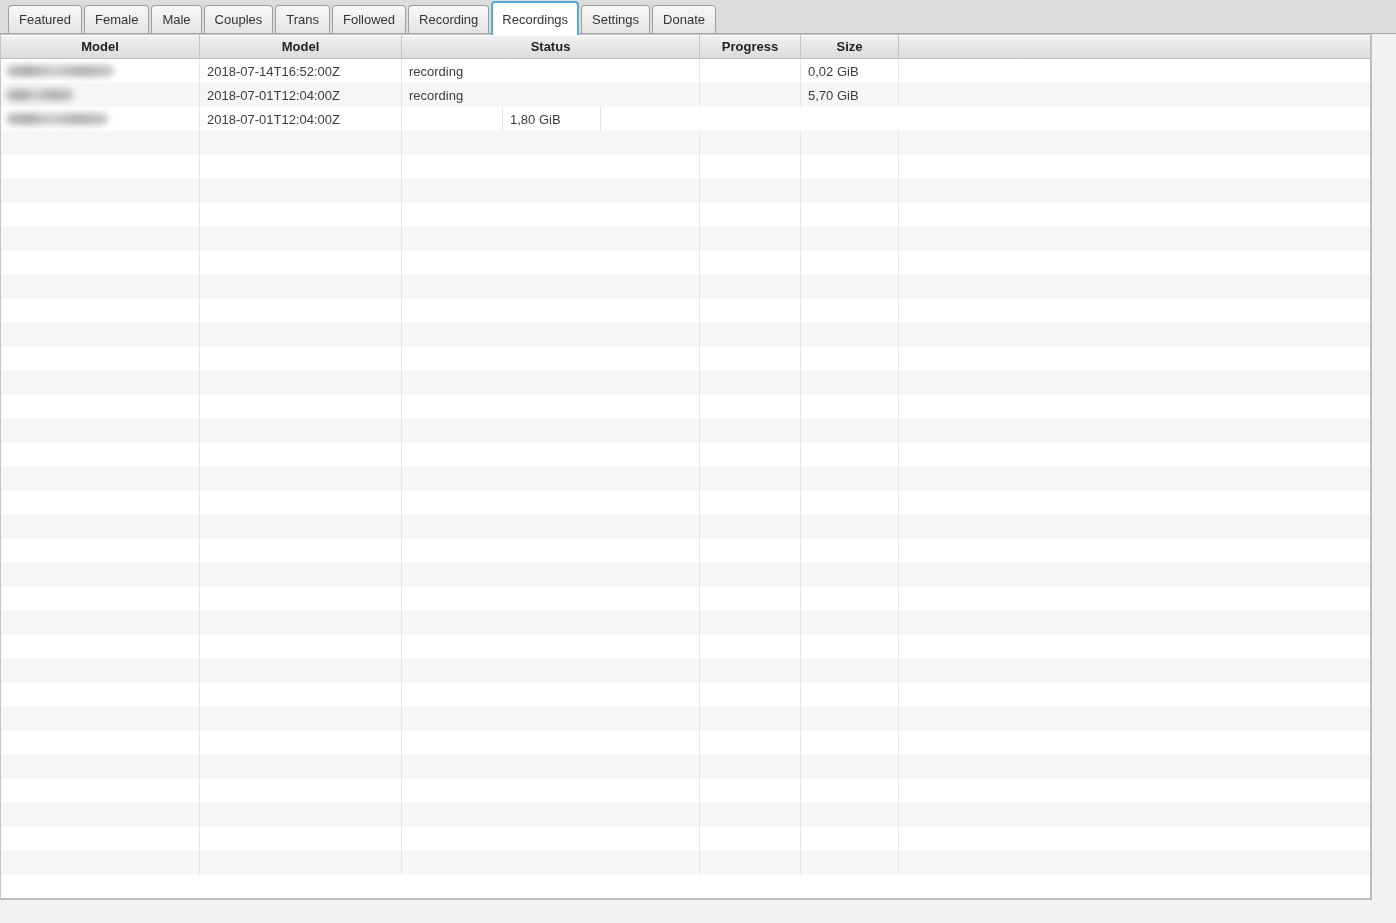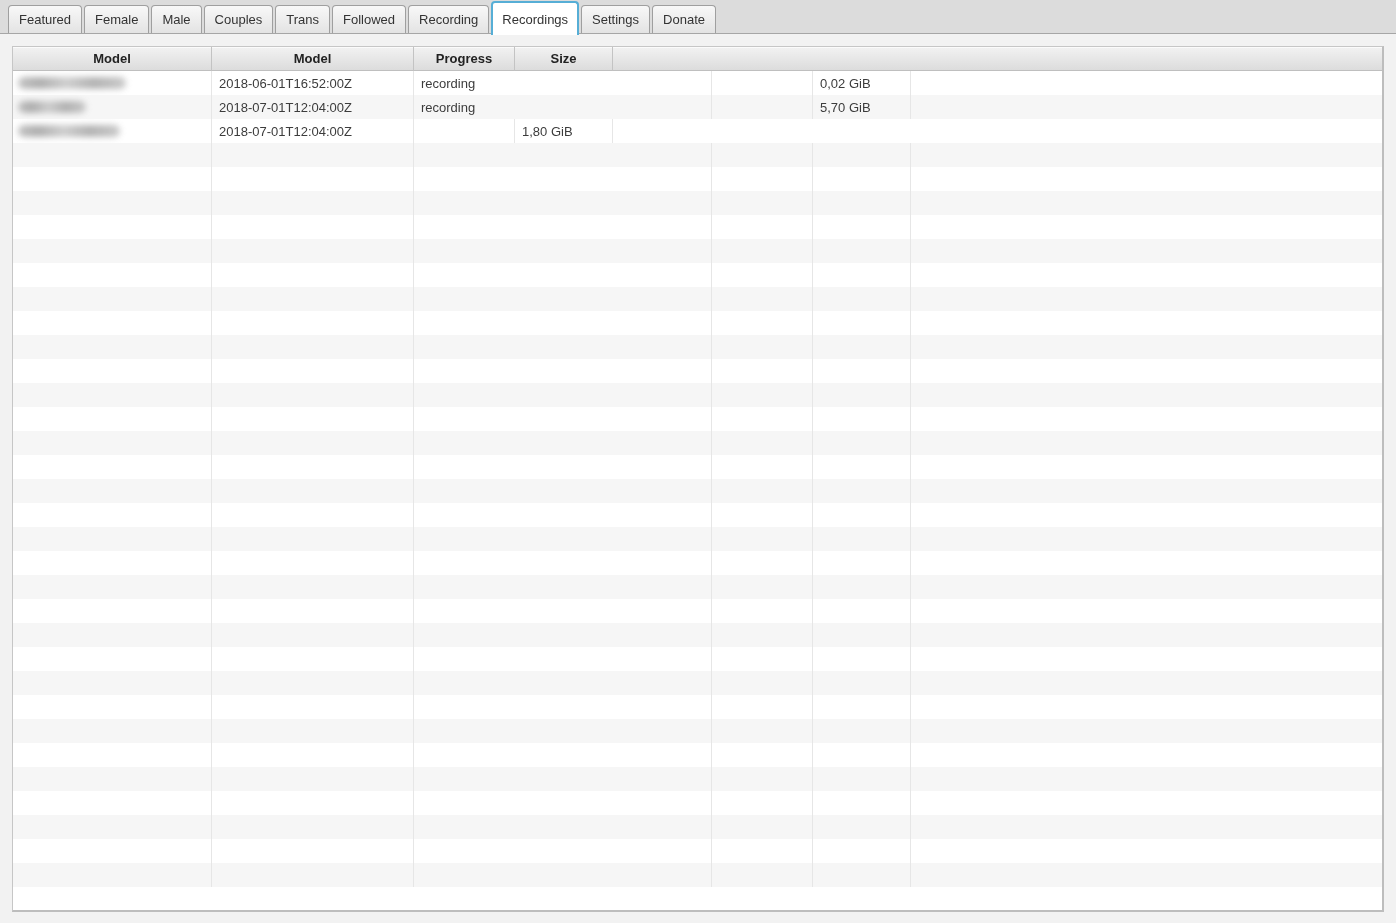--- a/index.html
+++ b/index.html
@@ -44,21 +44,21 @@
     height:32px;
     margin-bottom:-1px;
     background:#ffffff;
     border:2px solid #56aed6;
     border-bottom:none;
     z-index:2;
     padding:16px 9px;
   }
 
   
-  .content { padding:12px; }
+  .content { }
   .rtable {
     width:1372px;
     height:866px;
     background:#ffffff;
     border:1px solid #c6c6c6;
     border-right:2px solid #bdbdbd;
     border-bottom:2px solid #bdbdbd;
     overflow:hidden;
   }
   .thead { display:flex; height:24px; }
@@ -118,30 +118,31 @@
     <div class="tab active">Recordings</div>
     <div class="tab">Settings</div>
     <div class="tab">Donate</div>
   </div>
 
 <div class="content">
   <div class="rtable">
     <div class="thead">
         <div class="th col-0">Model</div>
         <div class="th col-1">Model</div>
+        <div class="th col-2">Status</div>
         <div class="th col-3">Progress</div>
         <div class="th col-4">Size</div>
         <div class="th col-5"></div>
       </div>
     <div class="tbody">
         <div class="tr">
           <div class="td col-0">
             <div class="blurblob" style="width: 108px;"></div>
           </div>
-          <div class="td col-1">2018-06-01T16:52:00Z</div>
+          <div class="td col-1">2018-07-14T16:52:00Z</div>
           <div class="td col-2">recording</div>
           <div class="td col-3"></div>
           <div class="td col-4">0,02 GiB</div>
           <div class="td col-5"></div>
         </div>
         <div class="tr">
           <div class="td col-0">
             <div class="blurblob" style="width: 68px;"></div>
           </div>
           <div class="td col-1">2018-07-01T12:04:00Z</div>

